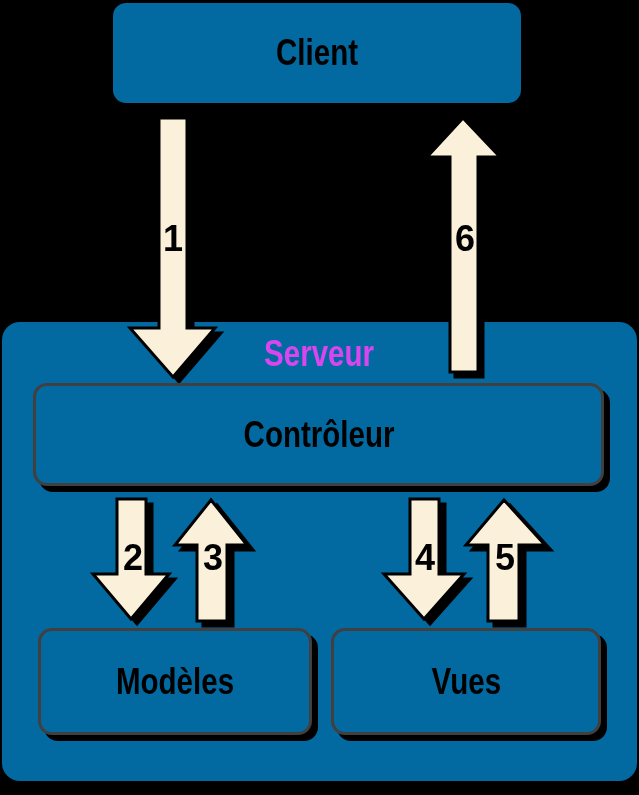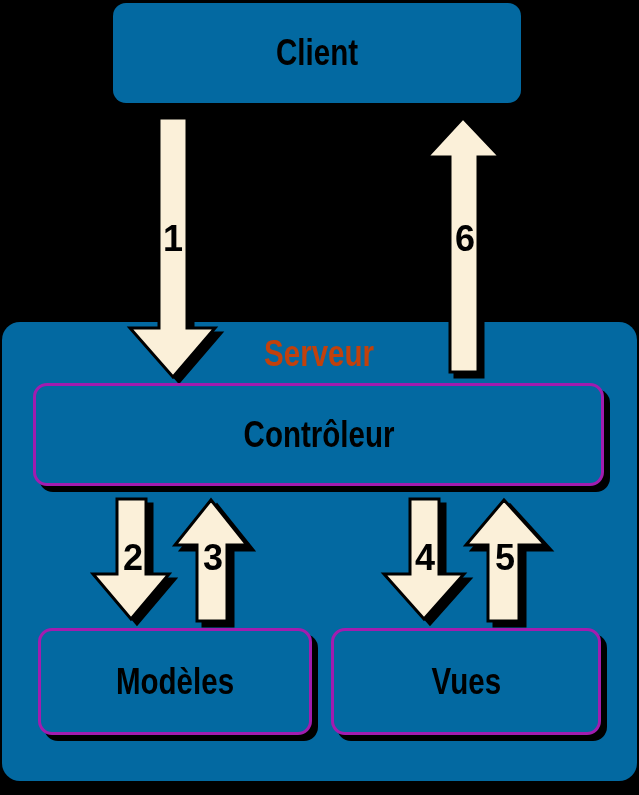--- a/index.html
+++ b/index.html
@@ -40,25 +40,25 @@
     left: 2px; top: 322px;
     width: 635px; height: 459px;
     border-radius: 18px;
   }
   .serveur-label {
     position: absolute;
     left: 0; top: 334px;
     width: 639px;
     text-align: center;
     line-height: 40px;
-    color: #c2410c;
+    color: #d946ef;
     font-weight: bold;
   }
   .bordered {
-    border: 3px solid #a21caf;
+    border: 3px solid #404040;
     border-radius: 14px;
     box-shadow: 6px 6px 0 0 #000000;
   }
   .controleur-box {
     left: 33px; top: 383px;
     width: 565px; height: 97px;
   }
   .modeles-box {
     left: 38px; top: 628px;
     width: 268px; height: 101px;

